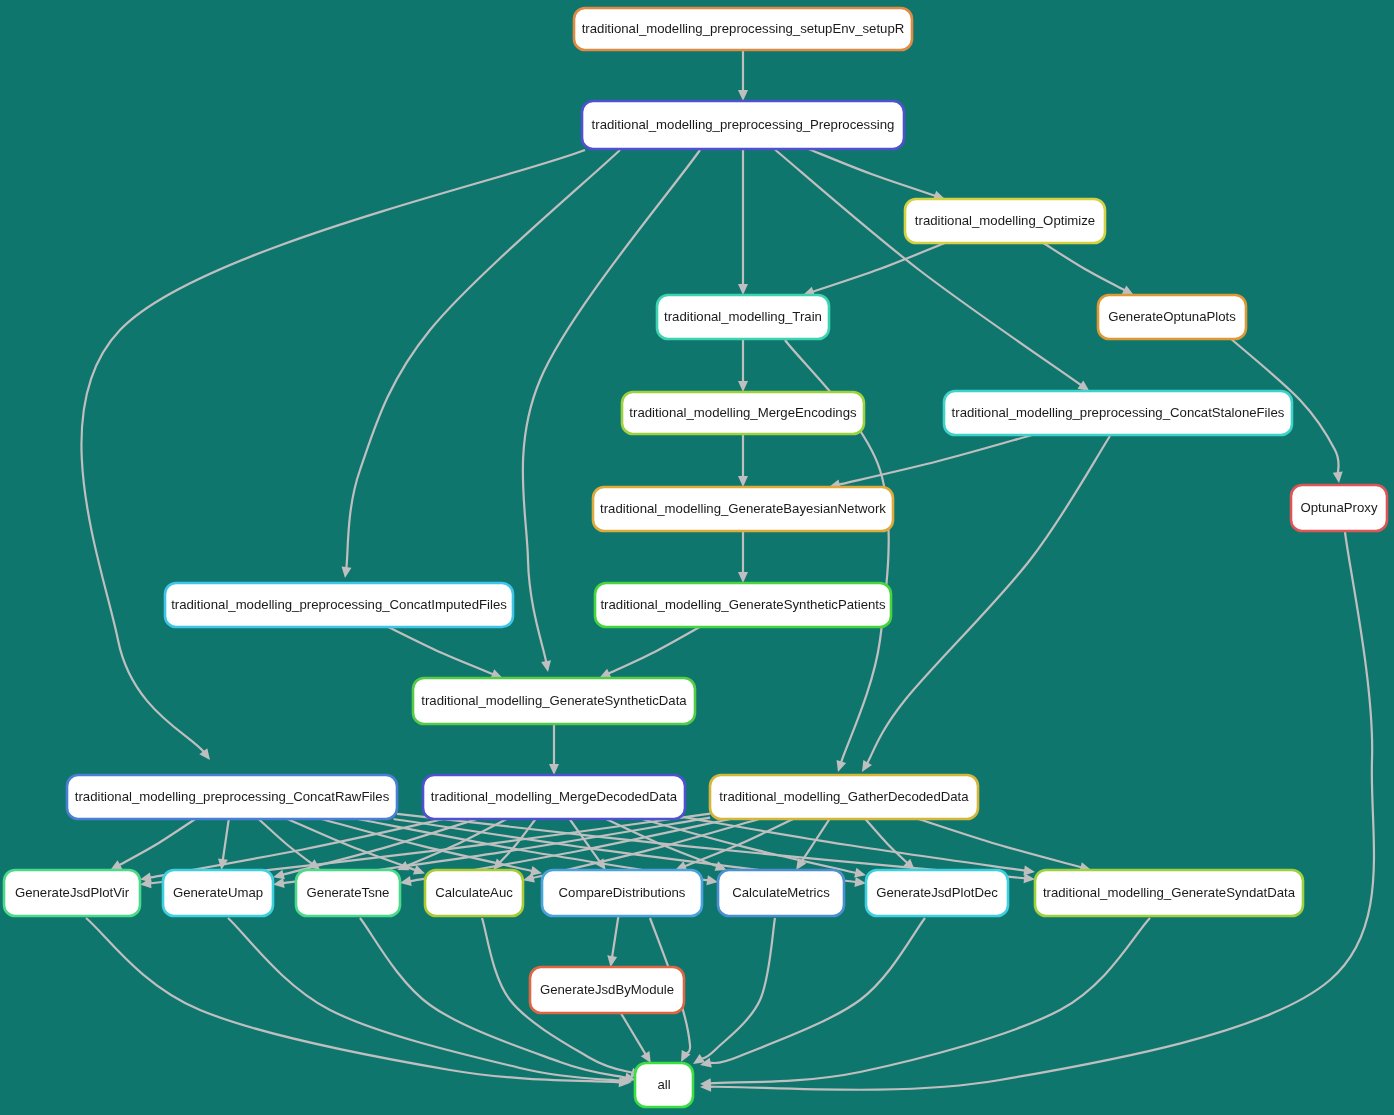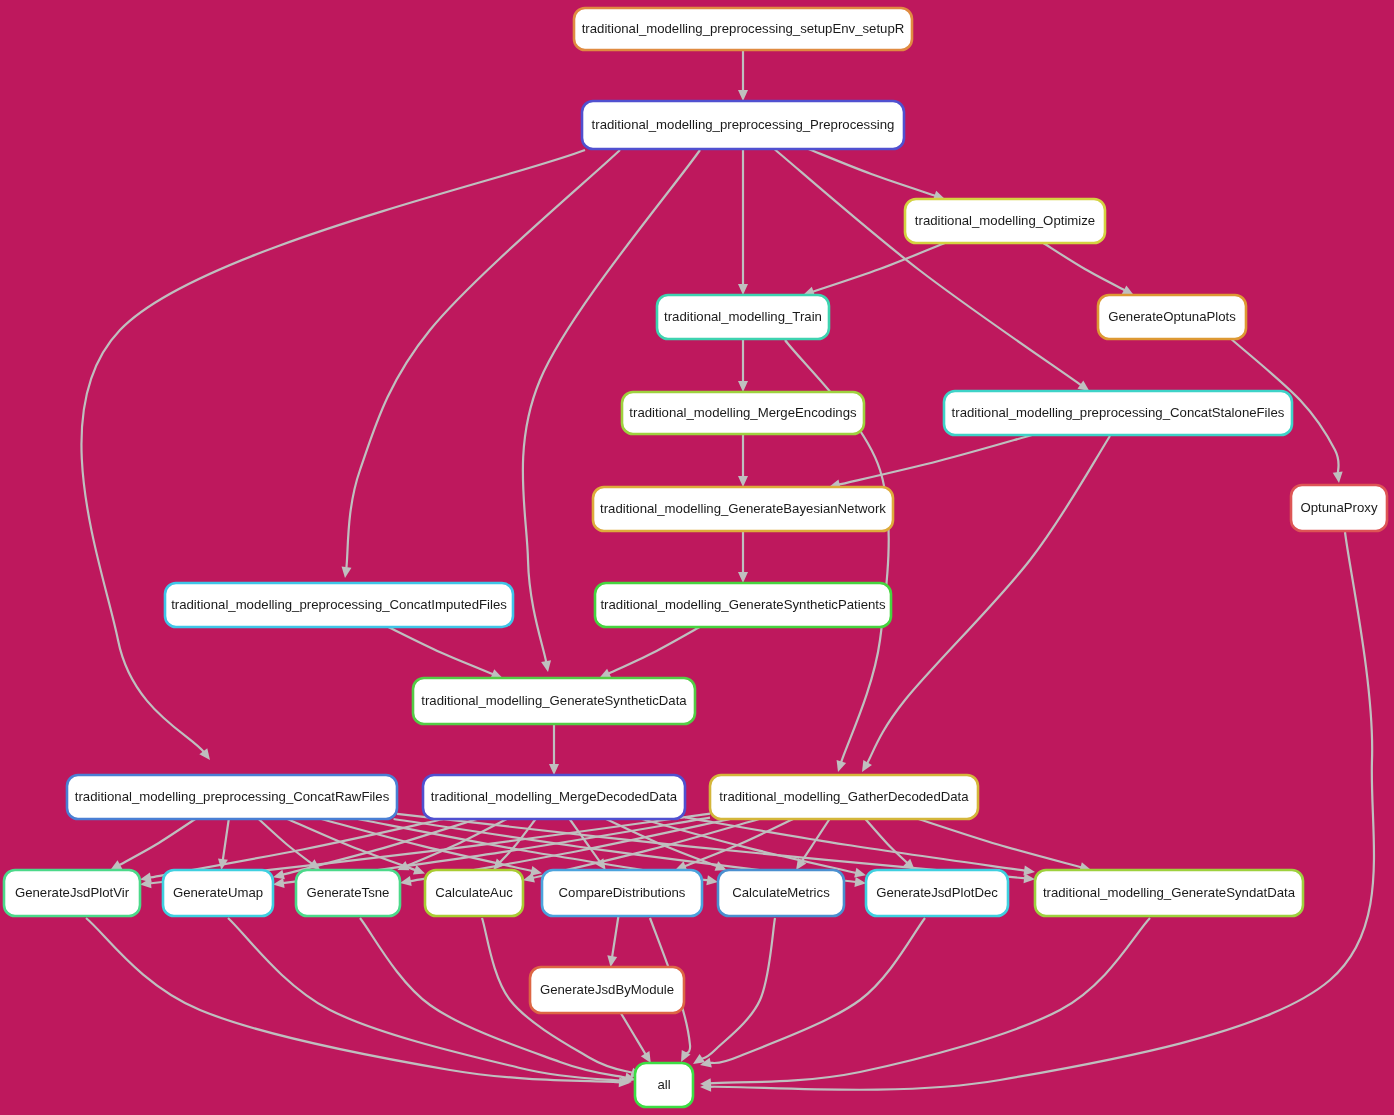--- a/index.html
+++ b/index.html
@@ -4,21 +4,21 @@
 <style>
   html, body {
     margin: 0;
     padding: 0;
     background: #ffffff;
   }
   #canvas-wrap {
     position: relative;
     width: 1394px;
     height: 1115px;
-    background: #be185d;
+    background: #0f766e;
     overflow: hidden;
     font-family: "Liberation Sans", sans-serif;
   }
   svg#dag {
     position: absolute;
     top: 0;
     left: 0;
     width: 1394px;
     height: 1115px;
     display: block;

